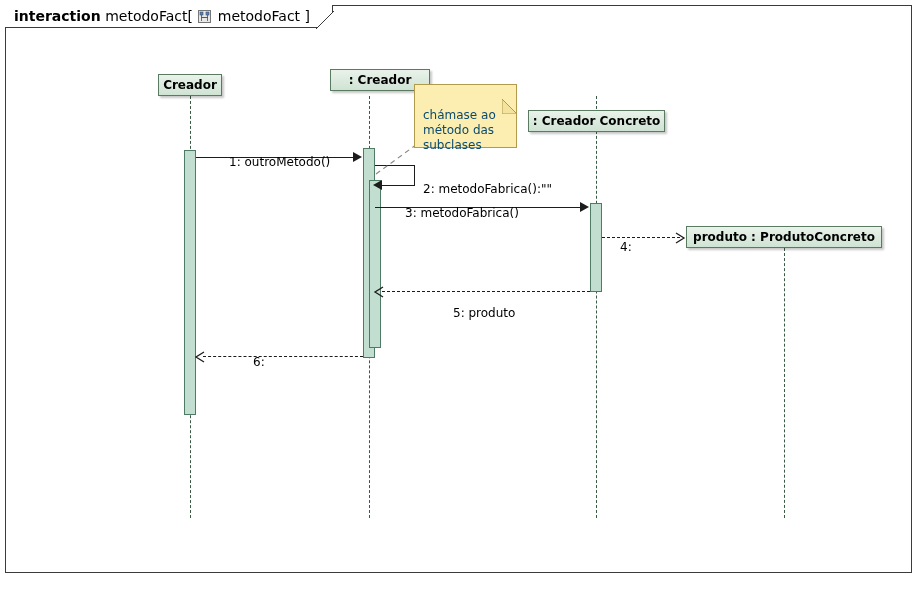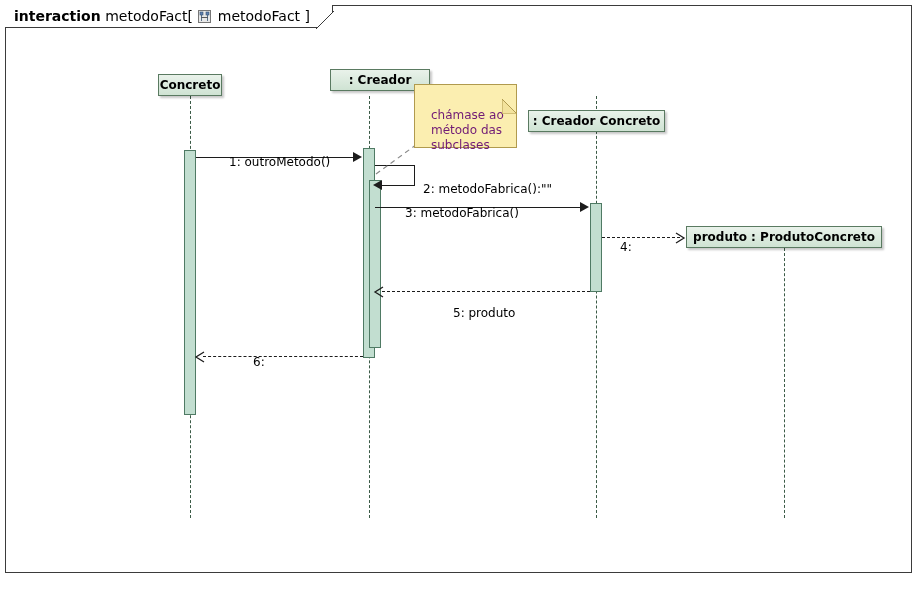--- a/index.html
+++ b/index.html
@@ -138,22 +138,22 @@
     overflow: visible;
   }
 
   
   .note {
     position: absolute;
     box-sizing: border-box;
     background: #fbeeb0;
     border: 1px solid #b09a4e;
     font-size: 12px;
-    color: #701a75;
-    padding: 8px 7px 4px 16px;
+    color: #0c4a6e;
+    padding: 8px 7px 4px 8px;
     line-height: 15px;
     white-space: pre-line;
   }
   .note-fold {
     position: absolute;
     right: -1px;
     top: -1px;
     width: 15px;
     height: 15px;
   }
@@ -186,21 +186,21 @@
     <span class="tab-diag">
       <svg width="18" height="18" viewBox="0 0 18 18">
         <polygon points="18,0 18,18 0,18" fill="#ffffff"></polygon>
         <line x1="18" y1="0" x2="0" y2="18" stroke="#3b3b3b" stroke-width="1"></line>
       </svg>
     </span>
   </div>
 
   <div class="lifeline-line" style="left:190px; top:96px; height:422px;"></div>
   <div class="lifeline-head" style="left:158px; top:74px; width:64px;">
-    <span>Concreto</span>
+    <span>Creador</span>
   </div>
 
   <div class="lifeline-line" style="left:369px; top:96px; height:422px;"></div>
   <div class="lifeline-head" style="left:330px; top:69px; width:100px;">
     <span>: Creador</span>
   </div>
 
   <div class="lifeline-line" style="left:596px; top:96px; height:422px;"></div>
   <div class="lifeline-head" style="left:528px; top:74px; width:137px;margin-top:36px;">
     <span>: Creador Concreto</span>

